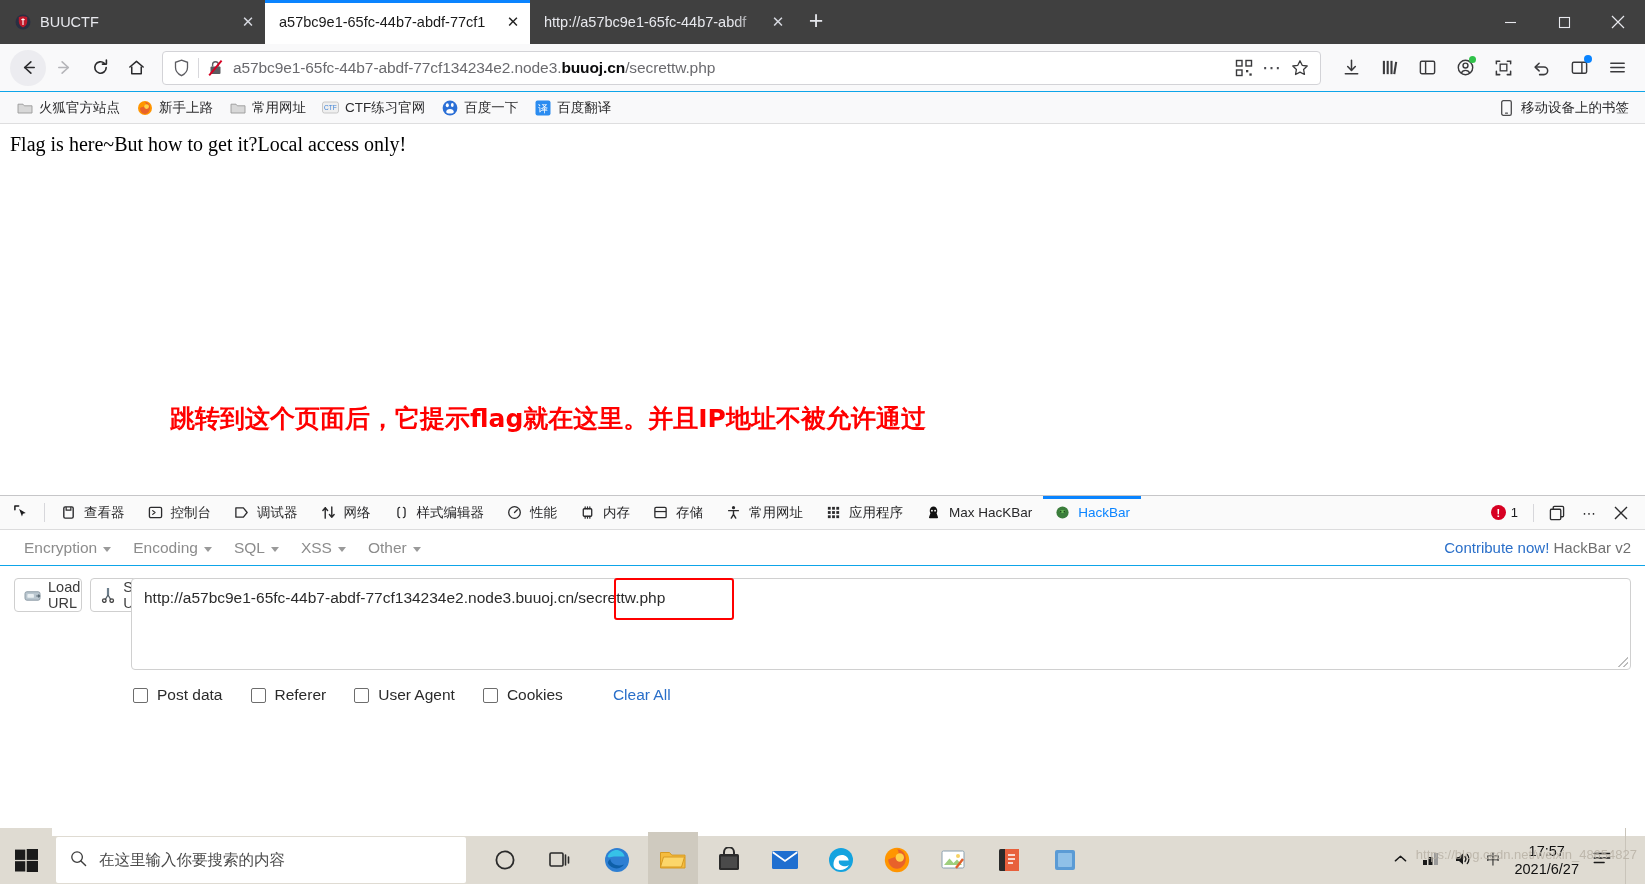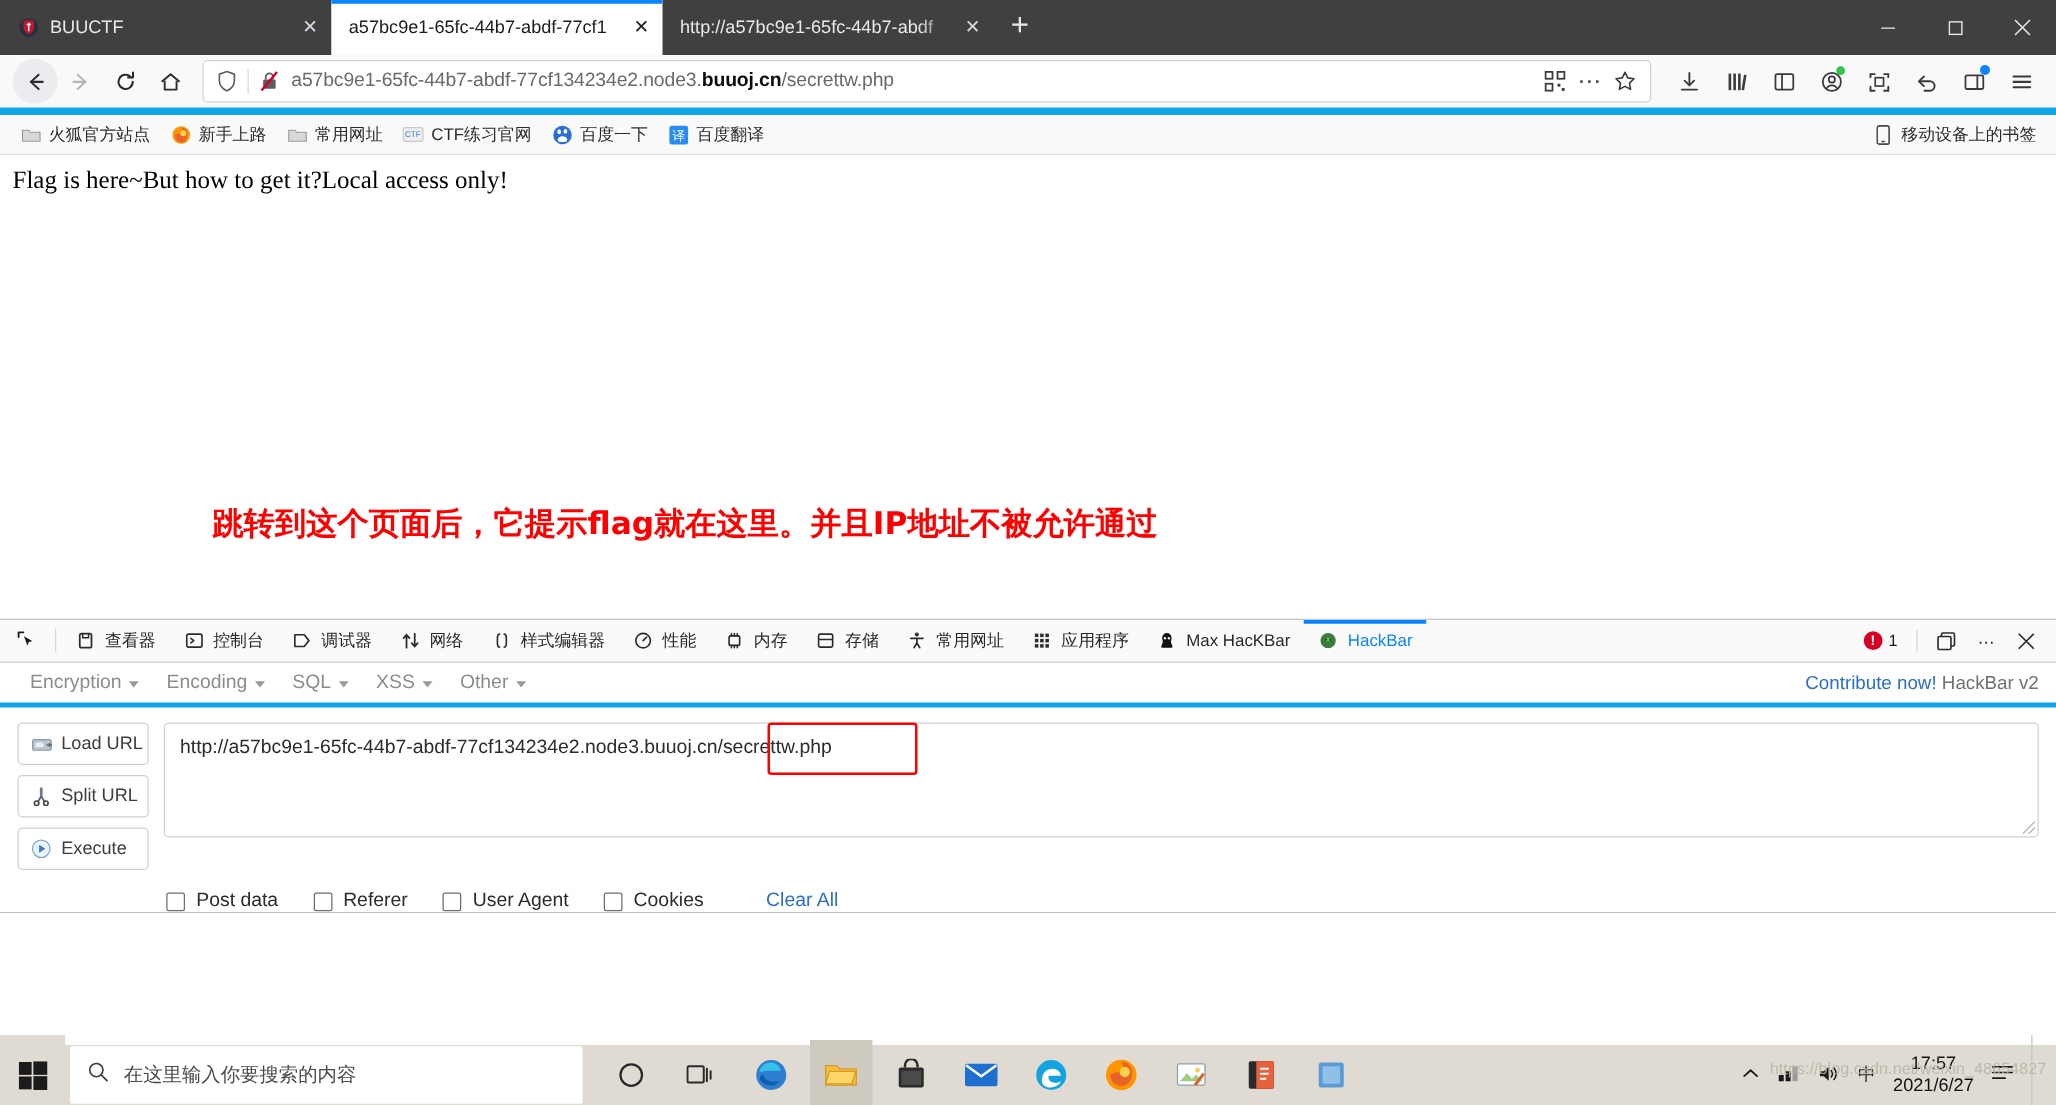--- a/index.html
+++ b/index.html
@@ -47,21 +47,21 @@
   .wincontrols { margin-left:auto; display:flex; align-items:stretch; }
   .wincontrols div {
     width: 54px; display:flex; align-items:center; justify-content:center;
     color:#e8e9ee; font-size: 15px;
   }
   .wincontrols .wc-close { font-size: 20px; font-weight: 300; }
 
   
   .navbar {
     height: 48px; background: #f9f9fa; display:flex; align-items:center;
-    padding: 0 10px; border-bottom: 6px solid #0ea5e9;
+    padding: 0 10px; border-bottom: 1px solid #0ea5e9;
   }
   .navbtn {
     width: 36px; height: 36px; border-radius: 50%;
     display:flex; align-items:center; justify-content:center;
     color:#3a3a3c; flex:0 0 36px;
   }
   .navbtn.back { background:#ececf0; }
   .navbtn svg { display:block; }
   .navbtn.disabled { color:#b5b5b9; }
 
@@ -141,29 +141,29 @@
     width:15px;height:15px;border-radius:50%;background:#d70022;color:#fff;
     font-size:11px;display:flex;align-items:center;justify-content:center;font-weight:700;
   }
   .dt-right .rbtn { width:28px;height:28px;display:flex;align-items:center;justify-content:center;color:#2b2b2d; }
   .dt-vsep { width:1px; height:18px; background:#d7d7db; margin: 0 5px; }
 
   
   .hb { background:#fff; }
   .hb-menubar {
     height: 36px; display:flex; align-items:center; gap: 2px;
-    border-bottom:4px solid #0ea5e9; padding-left: 14px; font-size: 15.5px;
+    border-bottom:1px solid #0ea5e9; padding-left: 14px; font-size: 15.5px;
   }
   .hb-menu { color:#8c8c8c; padding: 2px 10px; display:flex; align-items:center; gap:6px; }
   .hb-menu .caret { border-left:4px solid transparent; border-right:4px solid transparent; border-top:5px solid #9a9a9a; display:inline-block; margin-top:3px;}
   .hb-contrib { margin-left:auto; padding-right: 14px; font-size:15px; color:#707070; }
   .hb-contrib a { color:#2a6fc9; text-decoration:none; }
 
   .hb-body { display:flex; padding: 12px 14px 0 14px; gap: 12px; }
-  .hb-btncol { display:flex; flex-direction:column; gap: 8px; width: 105px; flex:0 0 105px; }
+  .hb-btncol { display:flex; flex-direction:row; gap: 8px; width: 105px; flex:0 0 105px; }
   .hb-btn {
     height: 34px; border:1px solid #cfcfcf; border-radius:4px; background:#fff;
     display:flex; align-items:center; gap:7px; padding-left:9px; font-size:14.5px; color:#3c3c3c;
   }
   .hb-btn .ico { width:18px; height:18px; display:flex; align-items:center; justify-content:center; }
   .hb-textarea {
     flex:1 1 auto; border:1px solid #d0d0d0; border-radius:4px; background:#fff;
     height: 92px; padding: 10px 12px; font-size:15.5px; color:#2b2b2b; position:relative;
     font-family:"Liberation Sans", sans-serif;
   }

